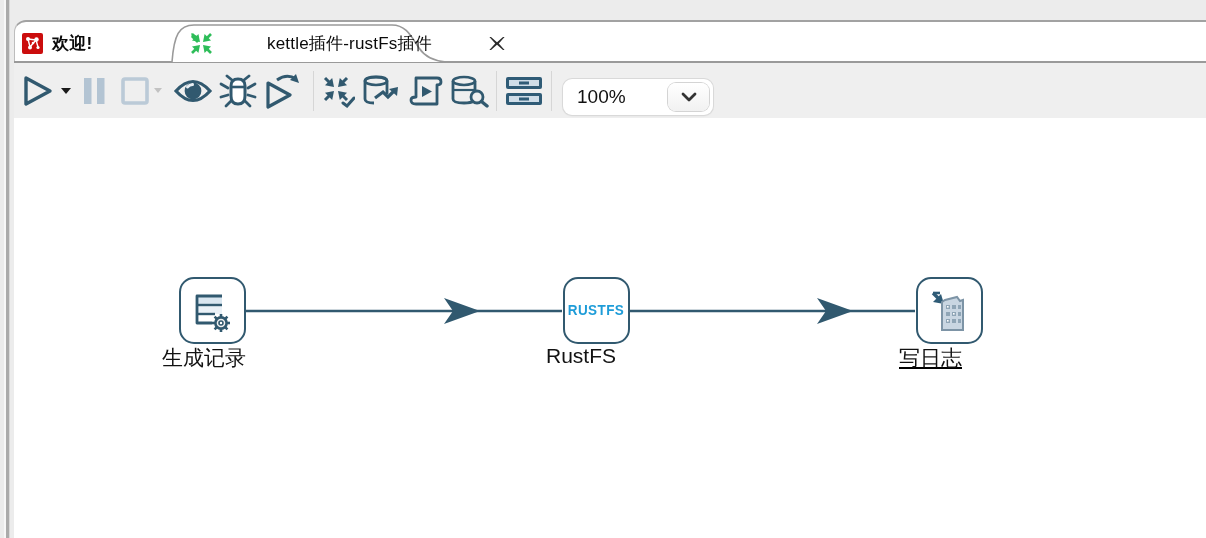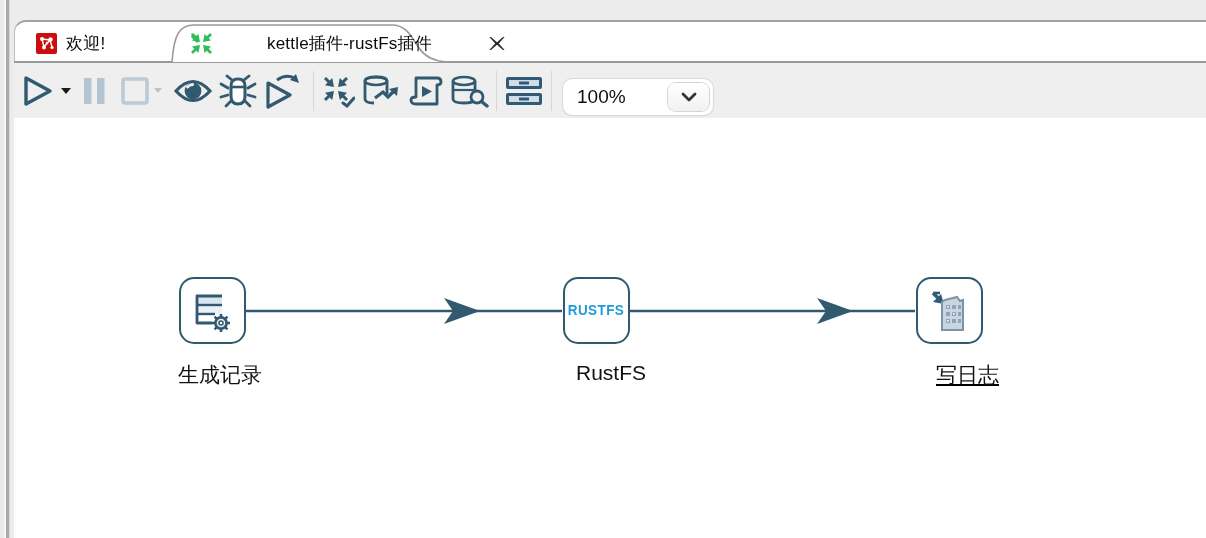--- a/index.html
+++ b/index.html
@@ -19,21 +19,21 @@
 
   
   .tab-strip{
     position:absolute;left:14px;top:20px;right:0;height:43px;
     background:#ffffff;border-top:2px solid #a2a2a2;border-left:1px solid #bdbdbd;
     border-top-left-radius:12px;box-sizing:border-box;
   }
   .tab-bottom-line{position:absolute;left:14px;right:0;top:61px;height:2px;background:#9a9a9a;z-index:1;}
   .active-tab-shape{position:absolute;left:168px;top:22px;width:290px;height:41px;z-index:2;}
   .tab{position:absolute;top:24px;height:38px;display:flex;align-items:center;z-index:3;cursor:pointer;}
-  .tab-welcome{left:36px;width:135px;}
+  .tab-welcome{left:22px;width:135px;font-weight:bold;}
   .tab-active{left:190px;width:238px;gap:45px;}
   .tab-label{font-size:17px;color:#0a0a0a;margin-left:9px;white-space:nowrap;letter-spacing:.2px;}
   .tab-close{margin-left:12px;display:flex;align-items:center;}
   .kettle-logo{width:21px;height:21px;background:#cb0d0d;border-radius:2px;flex:0 0 auto;display:flex;align-items:center;justify-content:center;}
 
   
   .toolbar{
     position:absolute;left:14px;right:0;top:63px;height:55px;
     background:#efefef;display:flex;align-items:center;z-index:0;
   }
@@ -47,27 +47,27 @@
   .zoom-value{font-size:19px;color:#111;margin-left:14px;flex:1;}
   .zoom-drop{
     width:41px;height:28px;margin-right:4px;border-radius:8px;cursor:pointer;
     background:linear-gradient(#ffffff,#f1f1f1);box-shadow:0 0 0 1px #d4d4d4;
     display:flex;align-items:center;justify-content:center;
   }
 
   
   .canvas{position:absolute;left:14px;right:0;top:118px;bottom:0;background:#ffffff;}
   .hops-svg{position:absolute;left:0;top:0;width:1206px;height:538px;pointer-events:none;}
-  .step{position:absolute;width:100px;text-align:right;cursor:pointer;}
+  .step{position:absolute;width:100px;text-align:left;cursor:pointer;}
   .step-box{
     width:67px;height:67px;margin:0 auto;background:#ffffff;
     border:2.4px solid #31596F;border-radius:15px;box-sizing:border-box;
     display:flex;align-items:center;justify-content:center;position:relative;z-index:2;
   }
-  .step-label{margin-top:17px;font-size:21px;color:#121212;white-space:nowrap;}
+  .step-label{font-size:21px;color:#121212;white-space:nowrap;}
   .rustfs-logo{
     font-size:13.5px;font-weight:bold;color:#1E9CD8;letter-spacing:.4px;
     font-family:"Liberation Sans","DejaVu Sans",sans-serif;transform:scaleY(1.1);
   }
 </style>
 </head>
 <body>
 
 <div class="app">
 

